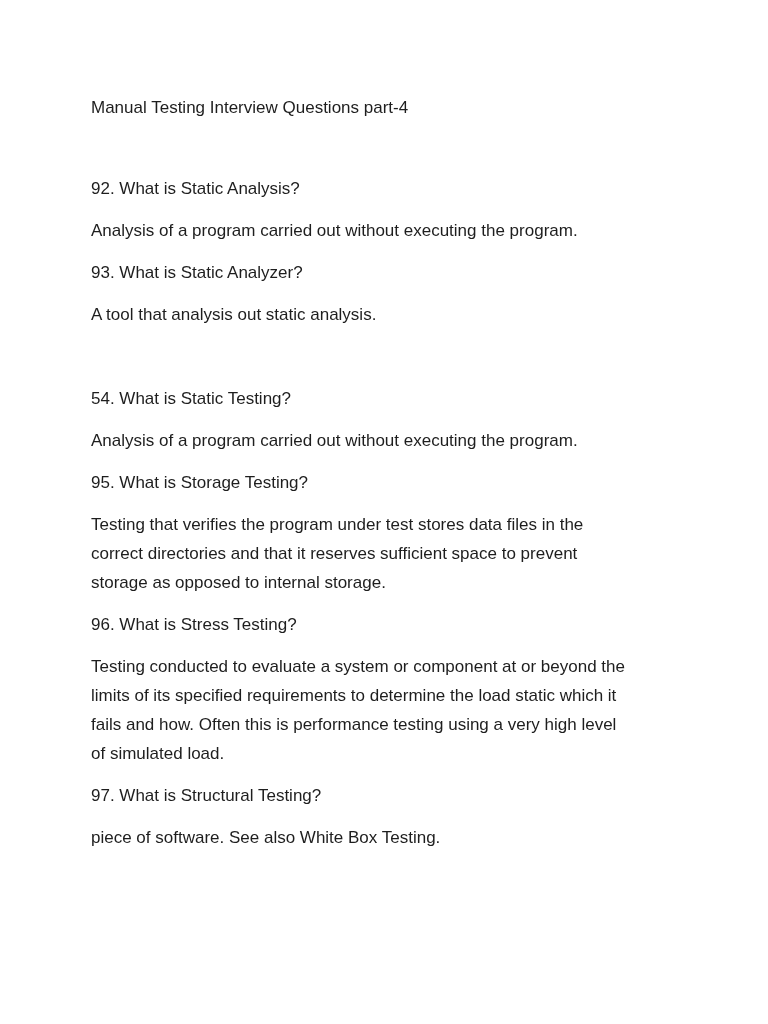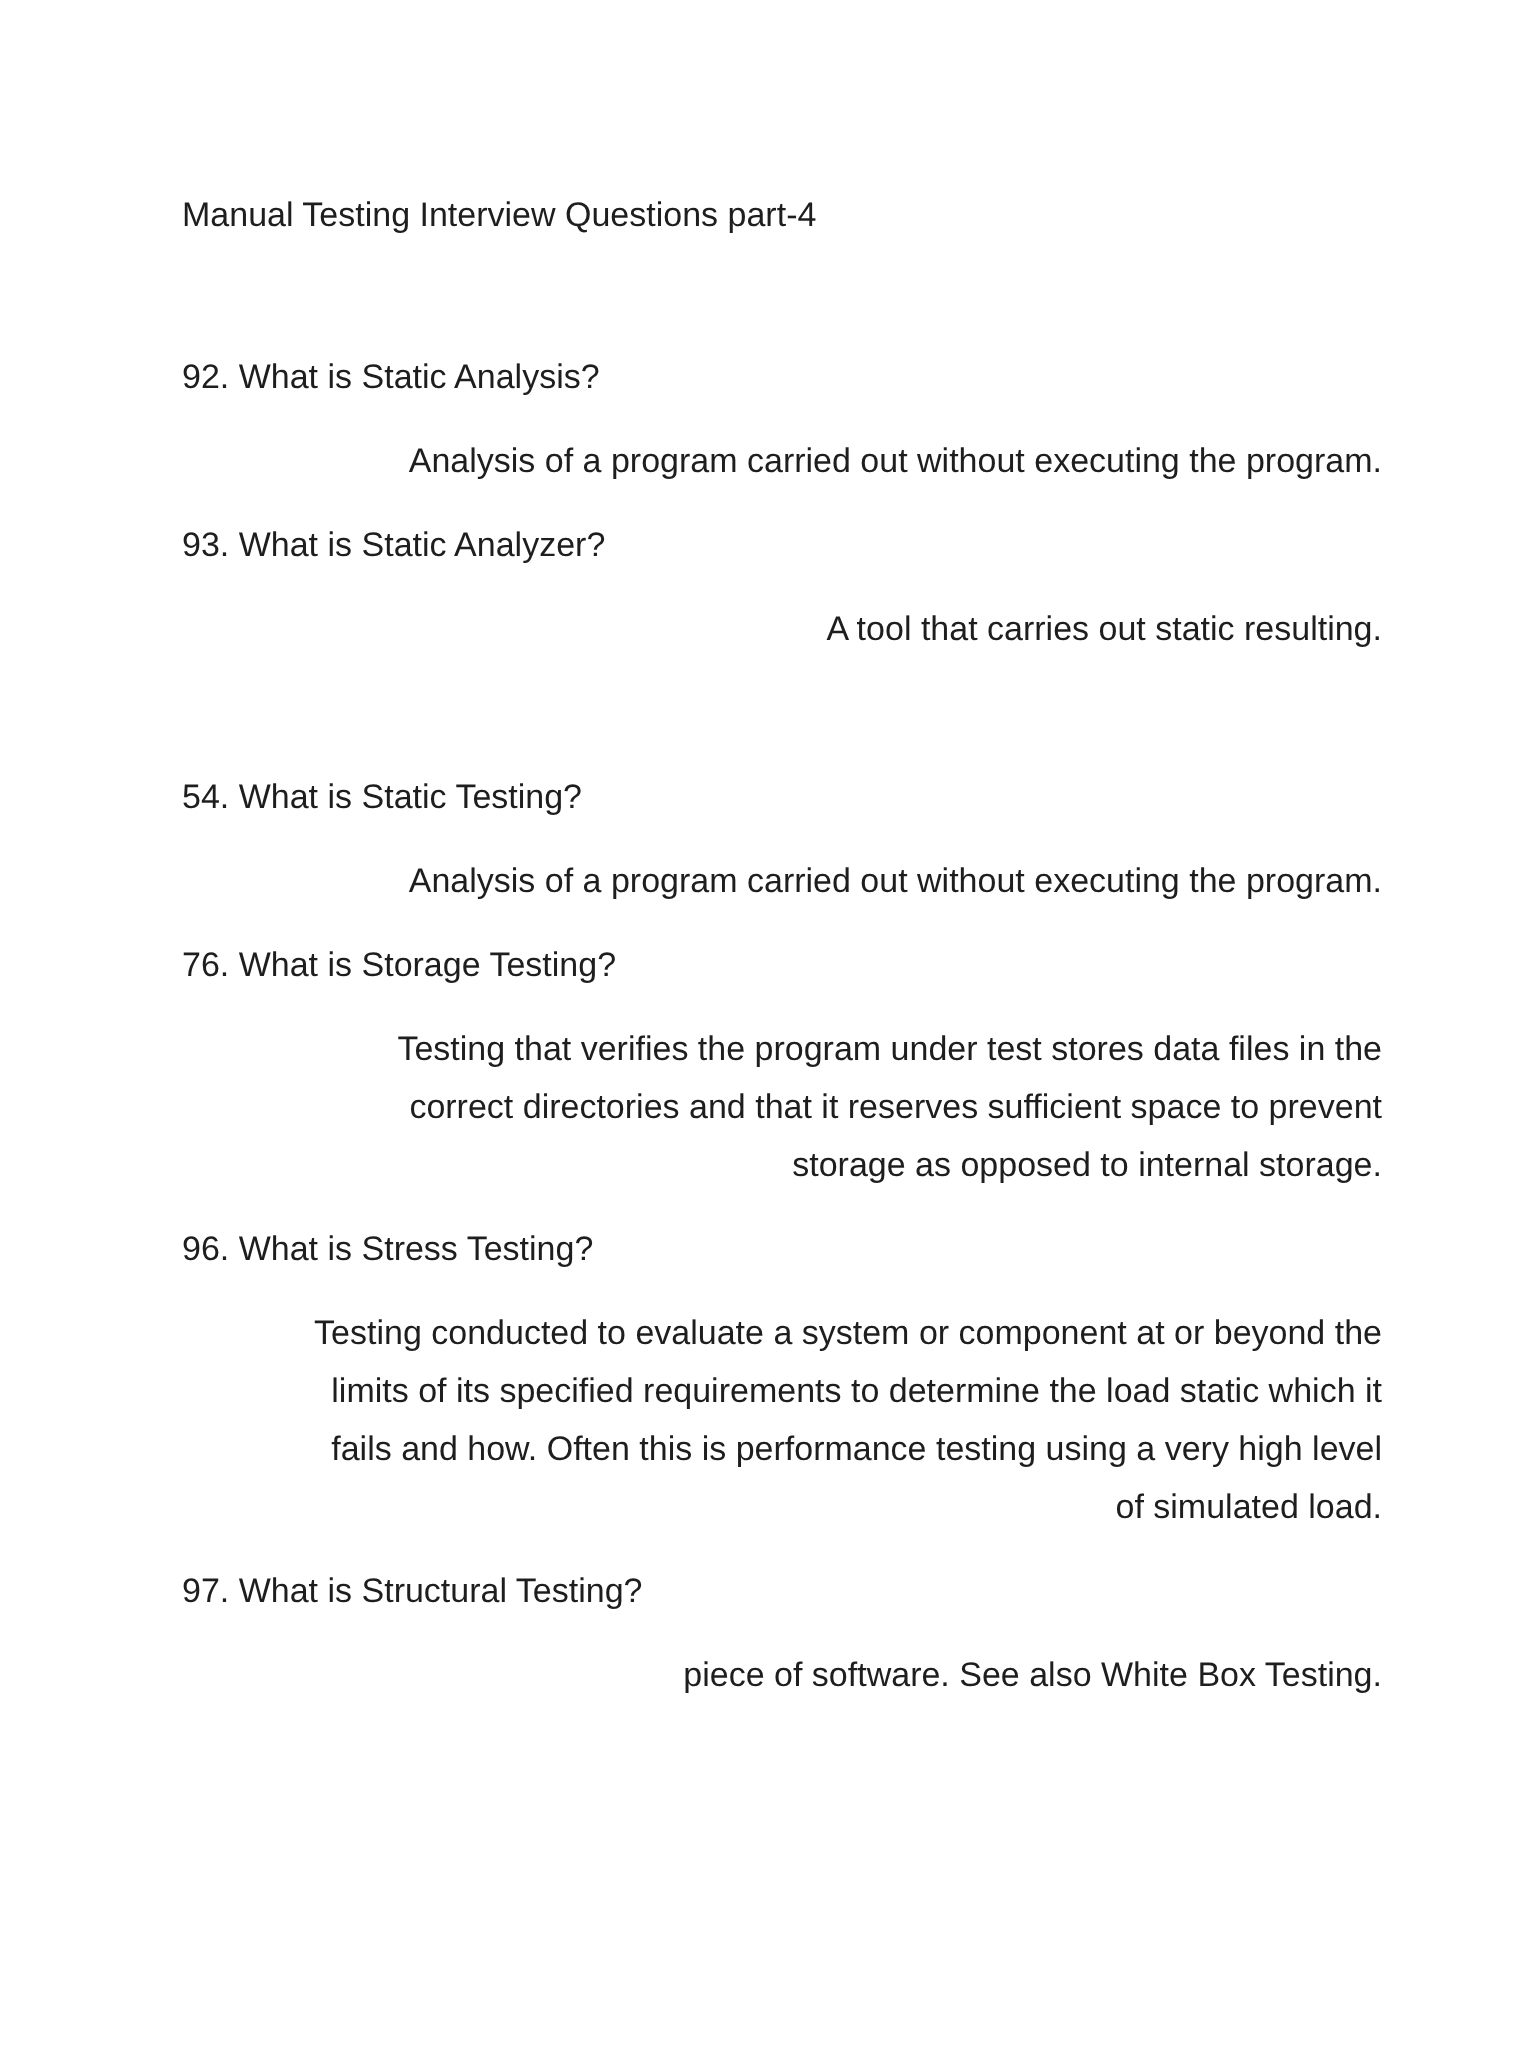--- a/index.html
+++ b/index.html
@@ -32,21 +32,20 @@
   .doc-title {
     margin: 0 0 52px 0;
     white-space: nowrap;
   }
   .qa-question {
     margin: 0 0 13px 0;
     white-space: nowrap;
   }
   .qa-answer {
     margin: 0 0 13px 0;
-    text-align: right;
   }
   .qa-answer .line {
     white-space: nowrap;
   }
   .qa-answer.gap-large {
     margin-bottom: 55px;
   }
 </style>
 </head>
 <body>
@@ -58,33 +57,33 @@
   <div>
     <div class="qa-question">92. What is Static Analysis?</div>
     <div class="qa-answer">
             <div class="line">Analysis of a program carried out without executing the program.</div>
           </div>
   </div>
 
   <div>
     <div class="qa-question">93. What is Static Analyzer?</div>
     <div class="qa-answer gap-large">
-            <div class="line">A tool that carries out static resulting.</div>
+            <div class="line">A tool that analysis out static analysis.</div>
           </div>
   </div>
 
   <div>
     <div class="qa-question">54. What is Static Testing?</div>
     <div class="qa-answer">
             <div class="line">Analysis of a program carried out without executing the program.</div>
           </div>
   </div>
 
   <div>
-    <div class="qa-question">76. What is Storage Testing?</div>
+    <div class="qa-question">95. What is Storage Testing?</div>
     <div class="qa-answer">
             <div class="line">Testing that verifies the program under test stores data files in the</div>
             <div class="line">correct directories and that it reserves sufficient space to prevent</div>
             <div class="line">storage as opposed to internal storage.</div>
           </div>
   </div>
 
   <div>
     <div class="qa-question">96. What is Stress Testing?</div>
     <div class="qa-answer">

